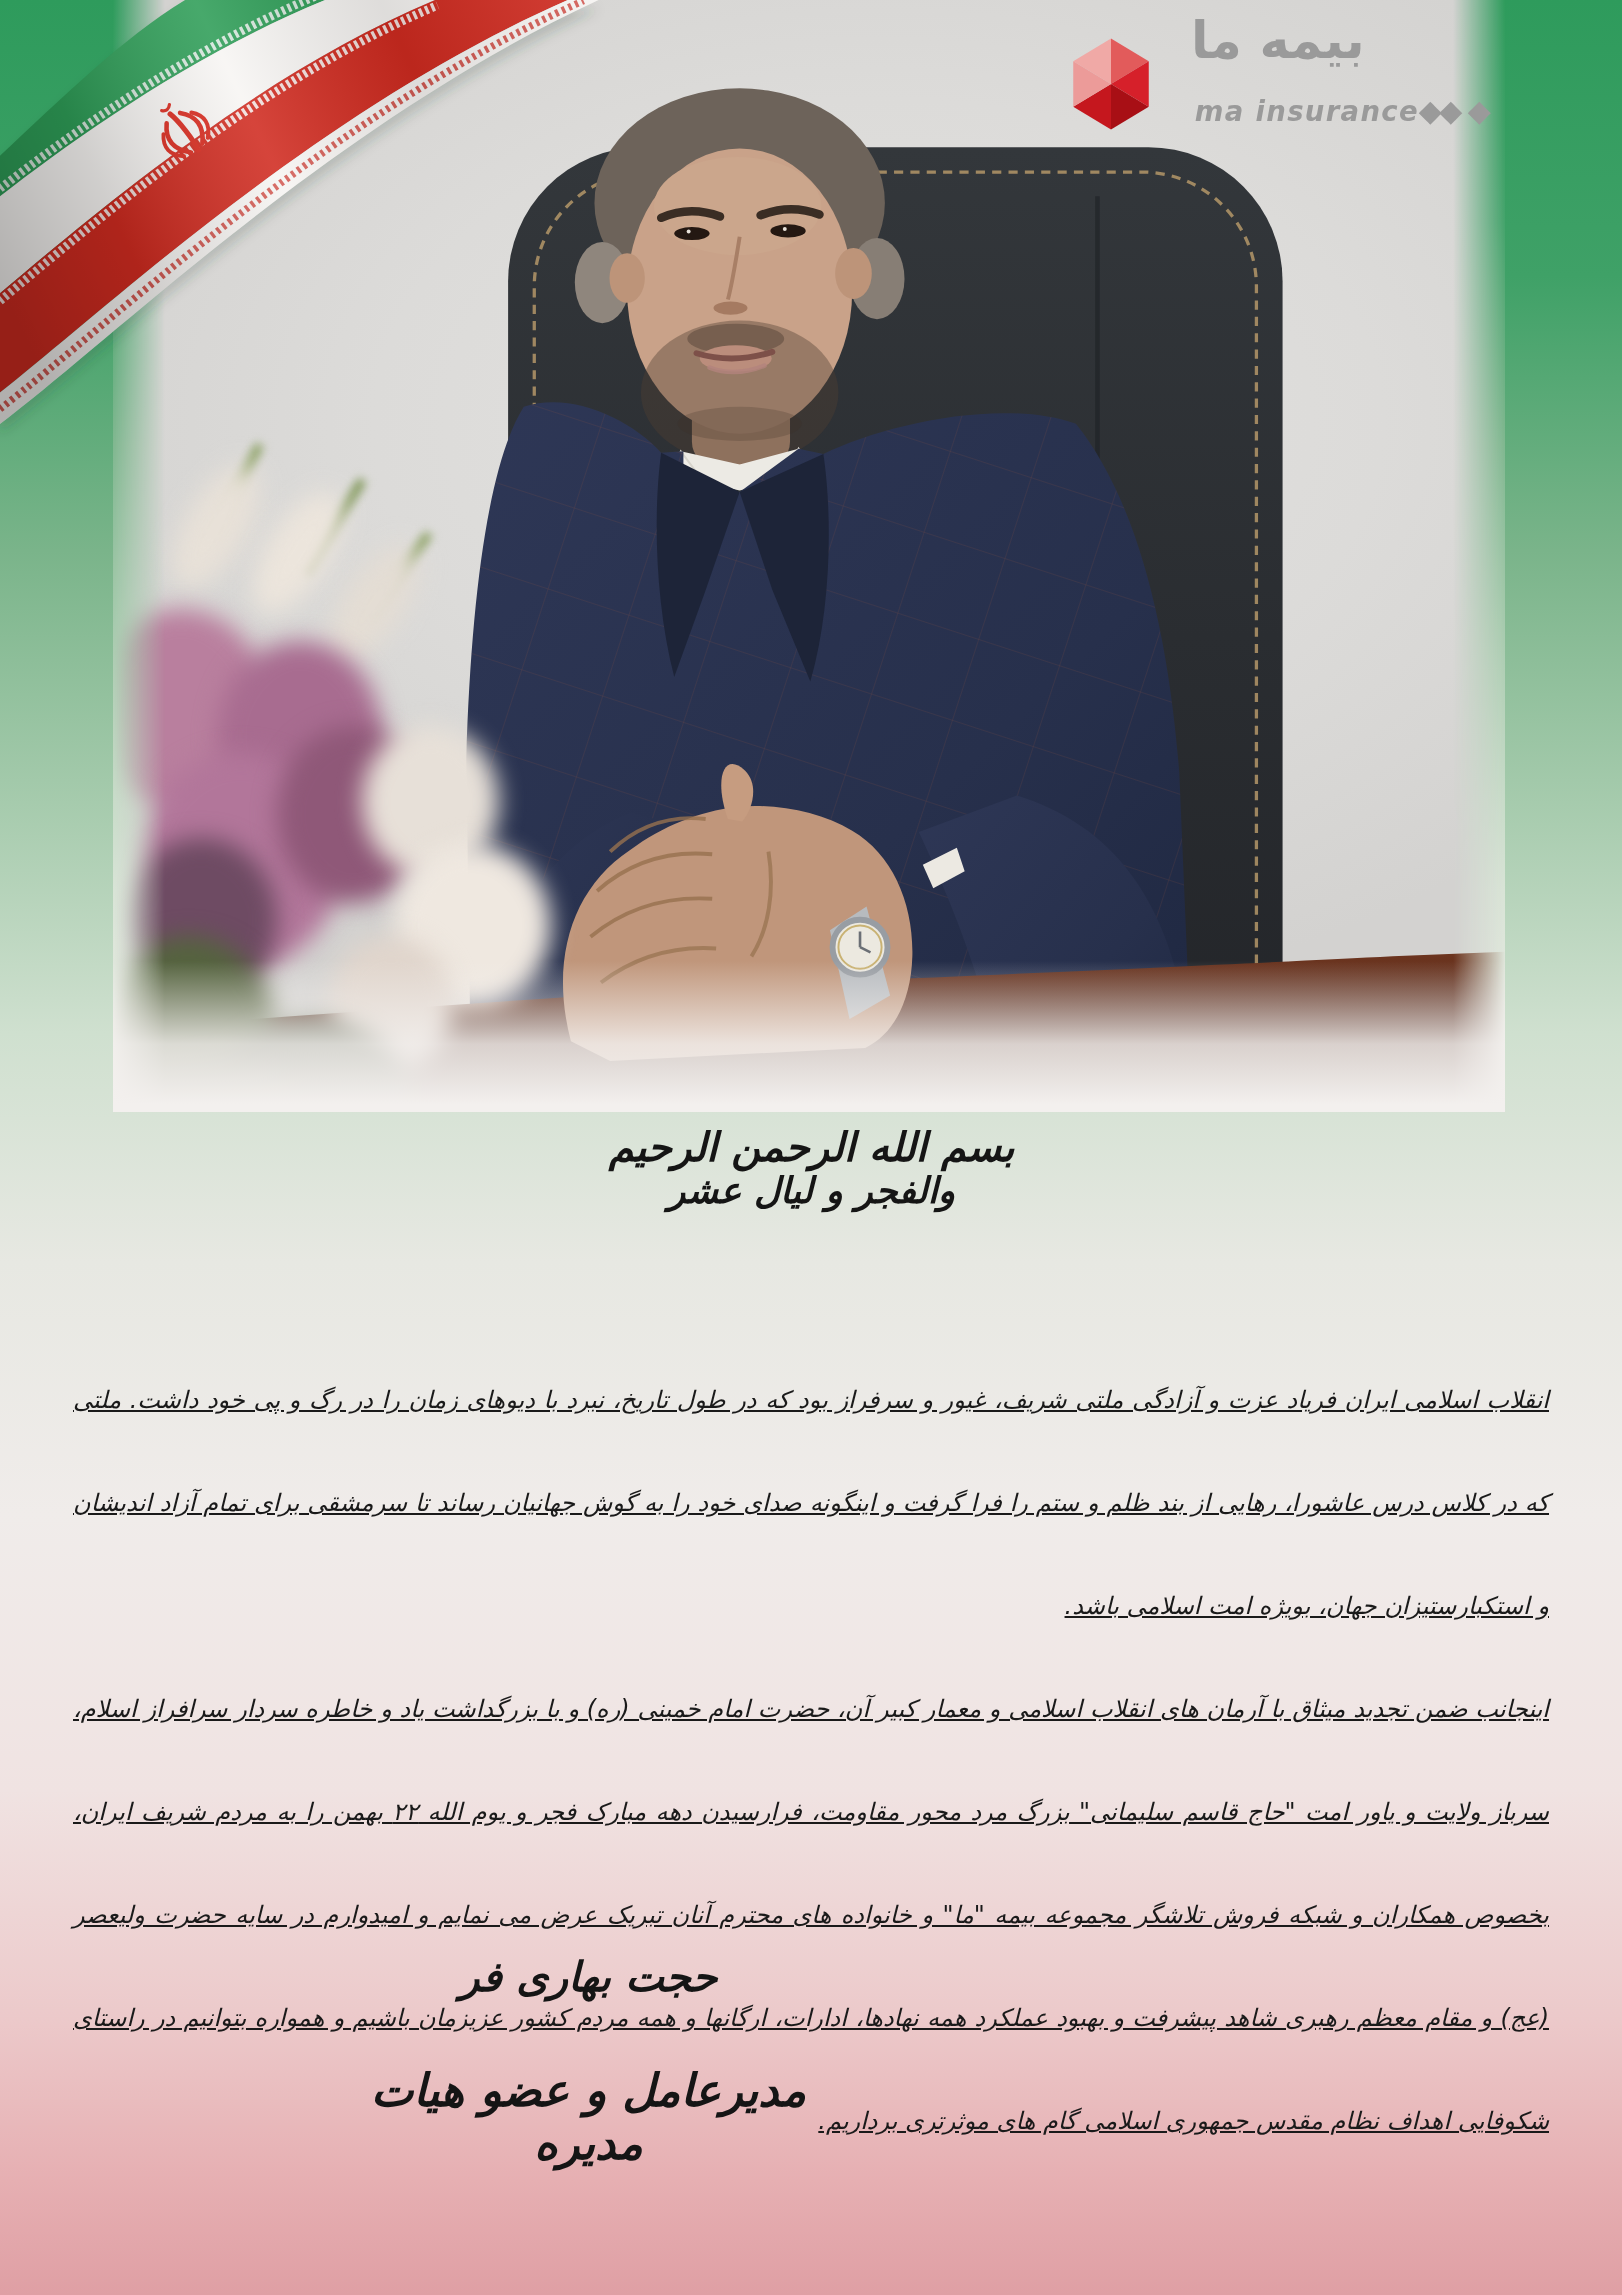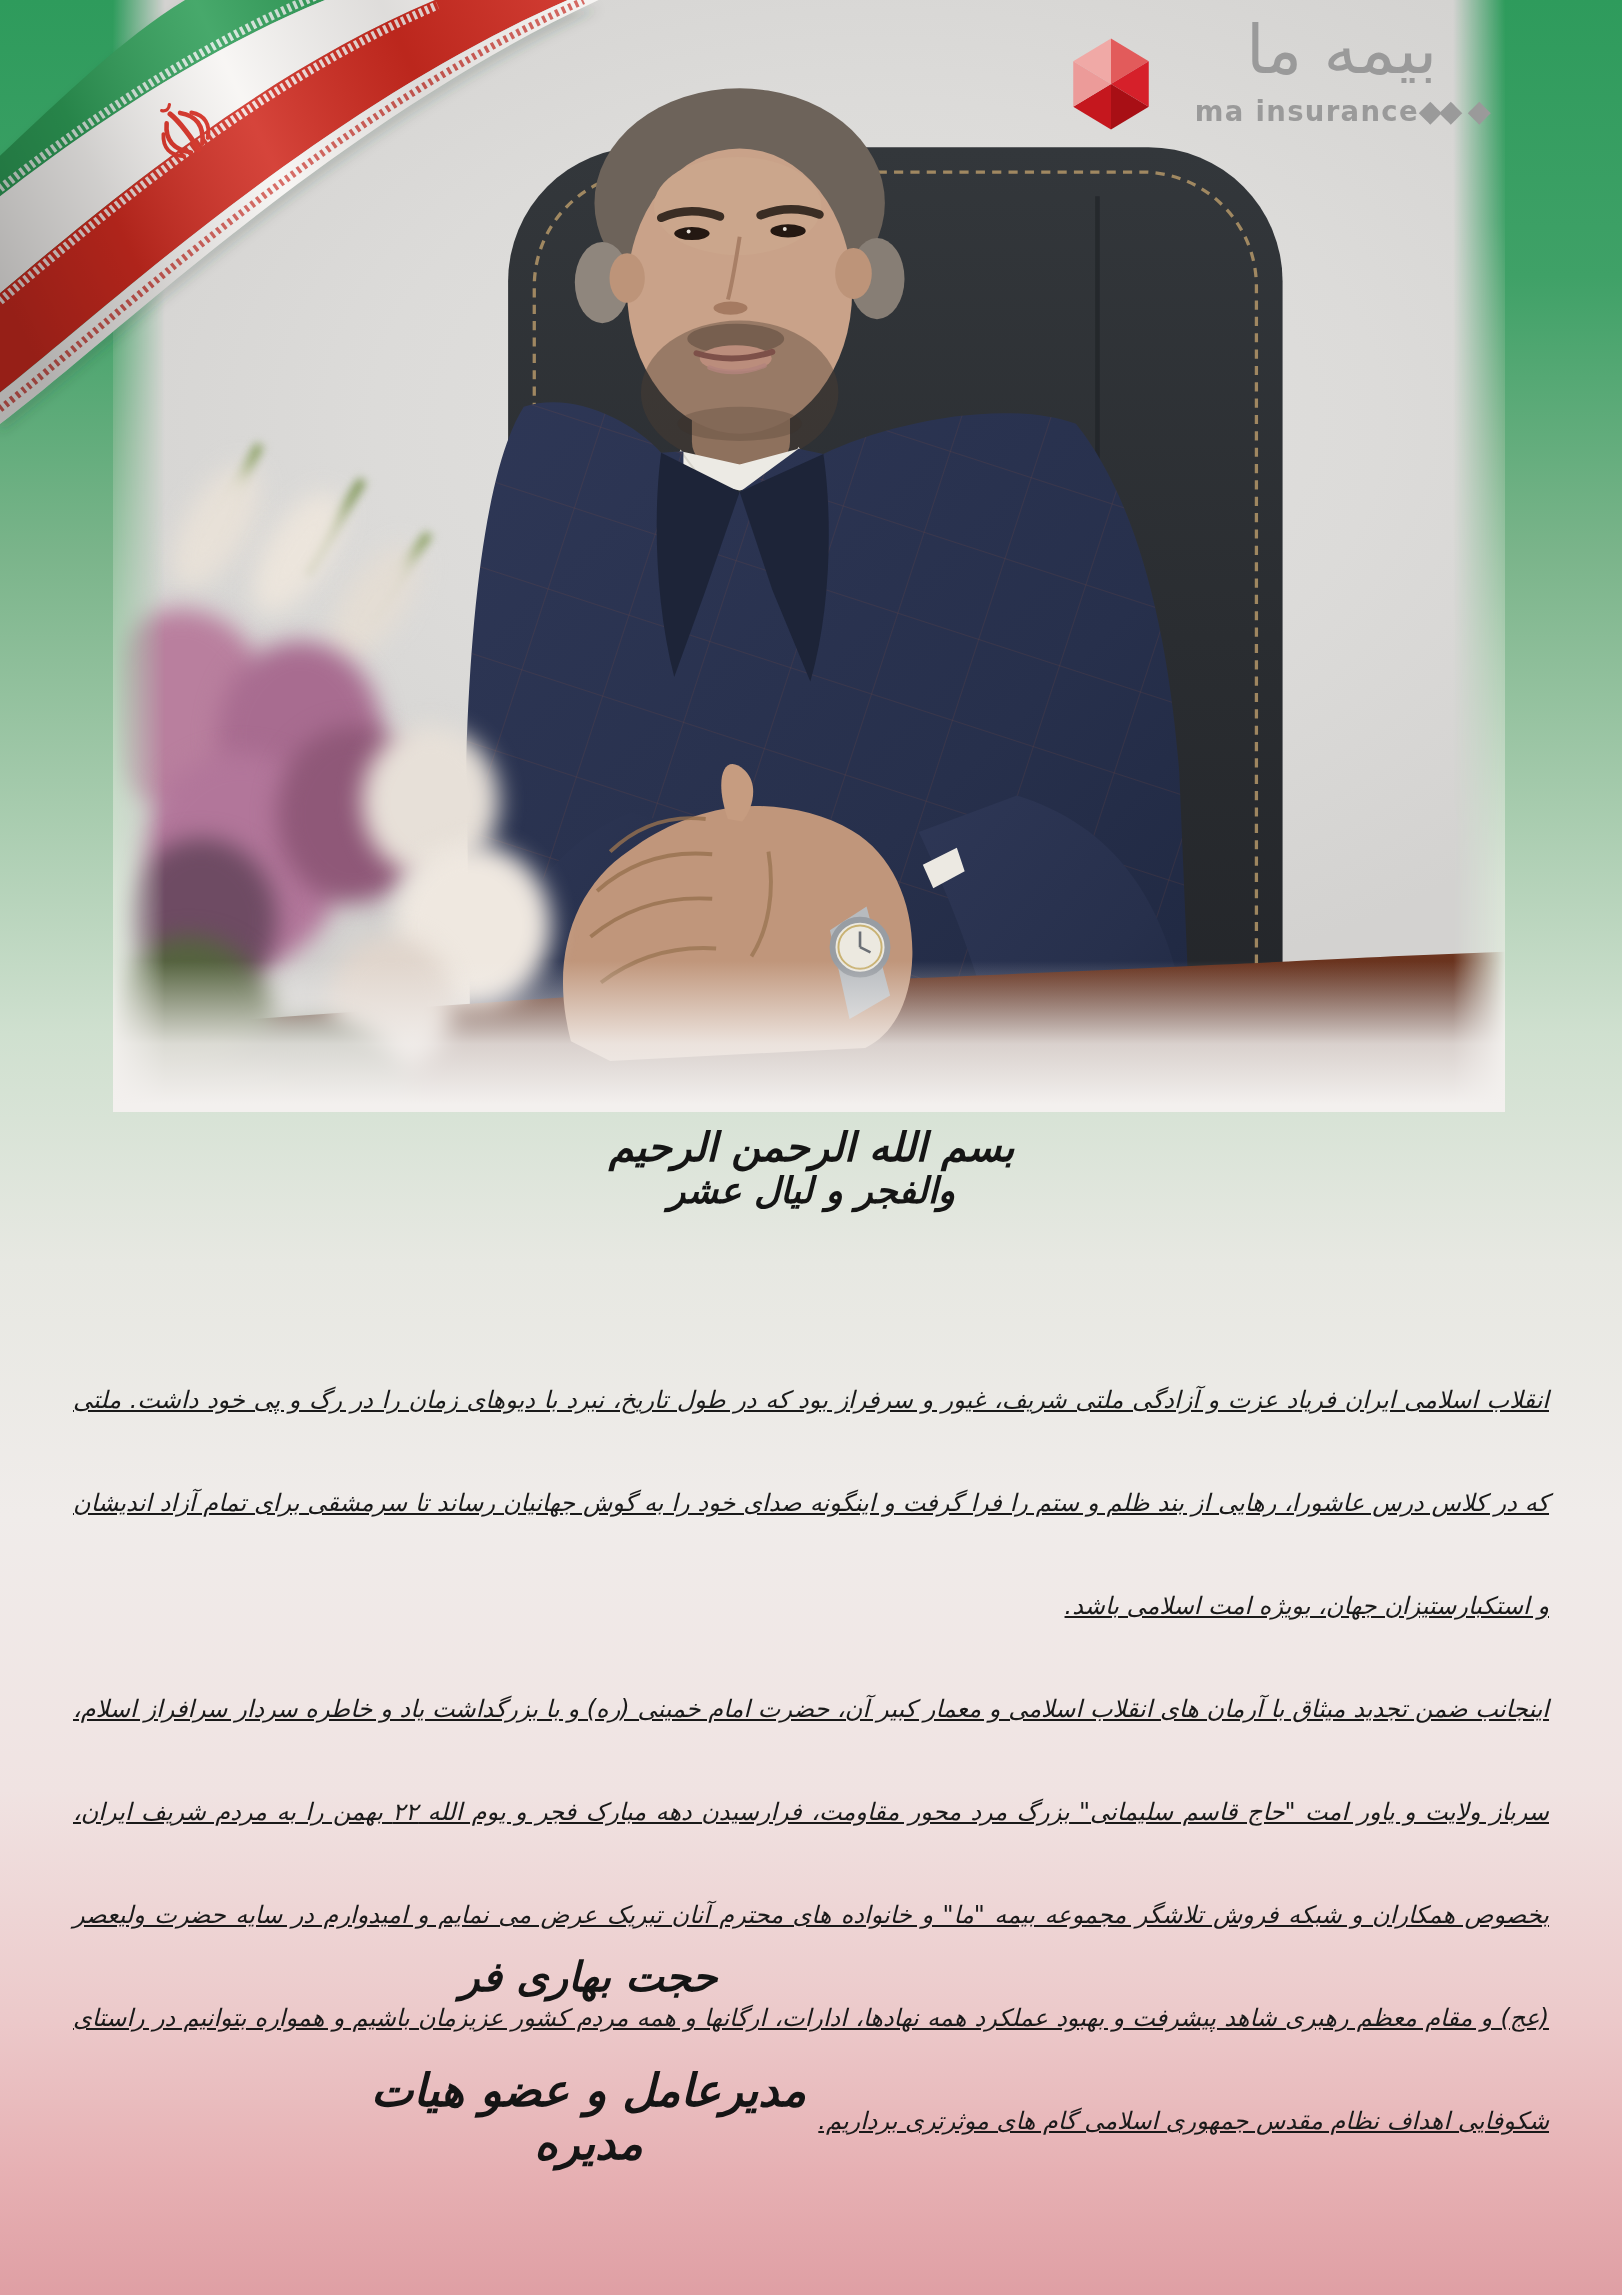--- a/index.html
+++ b/index.html
@@ -26,24 +26,24 @@
     background:linear-gradient(180deg,#2e9b5c 0%,#44a36b 20%,#7fb78f 40%,#afcfb4 60%,#d8e4d6 80%,#eeece7 100%);}
   .fade-left{left:0;-webkit-mask-image:linear-gradient(to right,#000 0%,transparent 100%);
     mask-image:linear-gradient(to right,#000 0%,transparent 100%);}
   .fade-right{right:0;-webkit-mask-image:linear-gradient(to left,#000 0%,transparent 100%);
     mask-image:linear-gradient(to left,#000 0%,transparent 100%);}
   
   #ribbon{position:absolute;left:0;top:0;z-index:3;}
   
   #logo{position:absolute;left:1067px;top:30px;width:432px;height:118px;z-index:4;}
   #hex{position:absolute;left:2.6px;top:7.9px;}
-  .brand-fa{position:absolute;left:124px;top:-19.6px;width:301px;text-align:center;
-    font-size:67px;font-weight:normal;color:#9a9a9a;direction:rtl;line-height:1.2;}
+  .brand-fa{position:absolute;left:124px;top:-19.6px;width:301px;text-align:left;
+    font-size:51px;font-weight:bold;color:#9a9a9a;direction:rtl;line-height:1.2;}
   .brand-en{position:absolute;left:124px;top:63px;width:301px;text-align:center;
-    font-size:27.5px;font-weight:bold;letter-spacing:1.3px;color:#9a9a9a;white-space:nowrap;}
+    font-size:27.5px;font-weight:bold;letter-spacing:1.3px;color:#9a9a9a;white-space:nowrap;font-style:italic;}
   .brand-en .dmd{font-size:30px;letter-spacing:-2.6px;}
   
   .calli{font-style:italic;font-weight:bold;color:#151515;}
   #bismillah{position:absolute;left:0;top:1124px;width:1623px;text-align:center;z-index:5;}
   #bismillah .l1{font-size:40px;}
   #bismillah .l2{font-size:36px;}
   #bodytext{position:absolute;left:73px;top:1349px;width:1476px;z-index:5;
     direction:rtl;text-align:justify;color:#1a1a1a;}
   #bodytext p{margin:0;font-size:24px;font-weight:500;font-style:italic;line-height:103px;text-decoration:underline;}
   #signature{position:absolute;left:353px;top:1953px;width:471px;text-align:center;z-index:5;}

